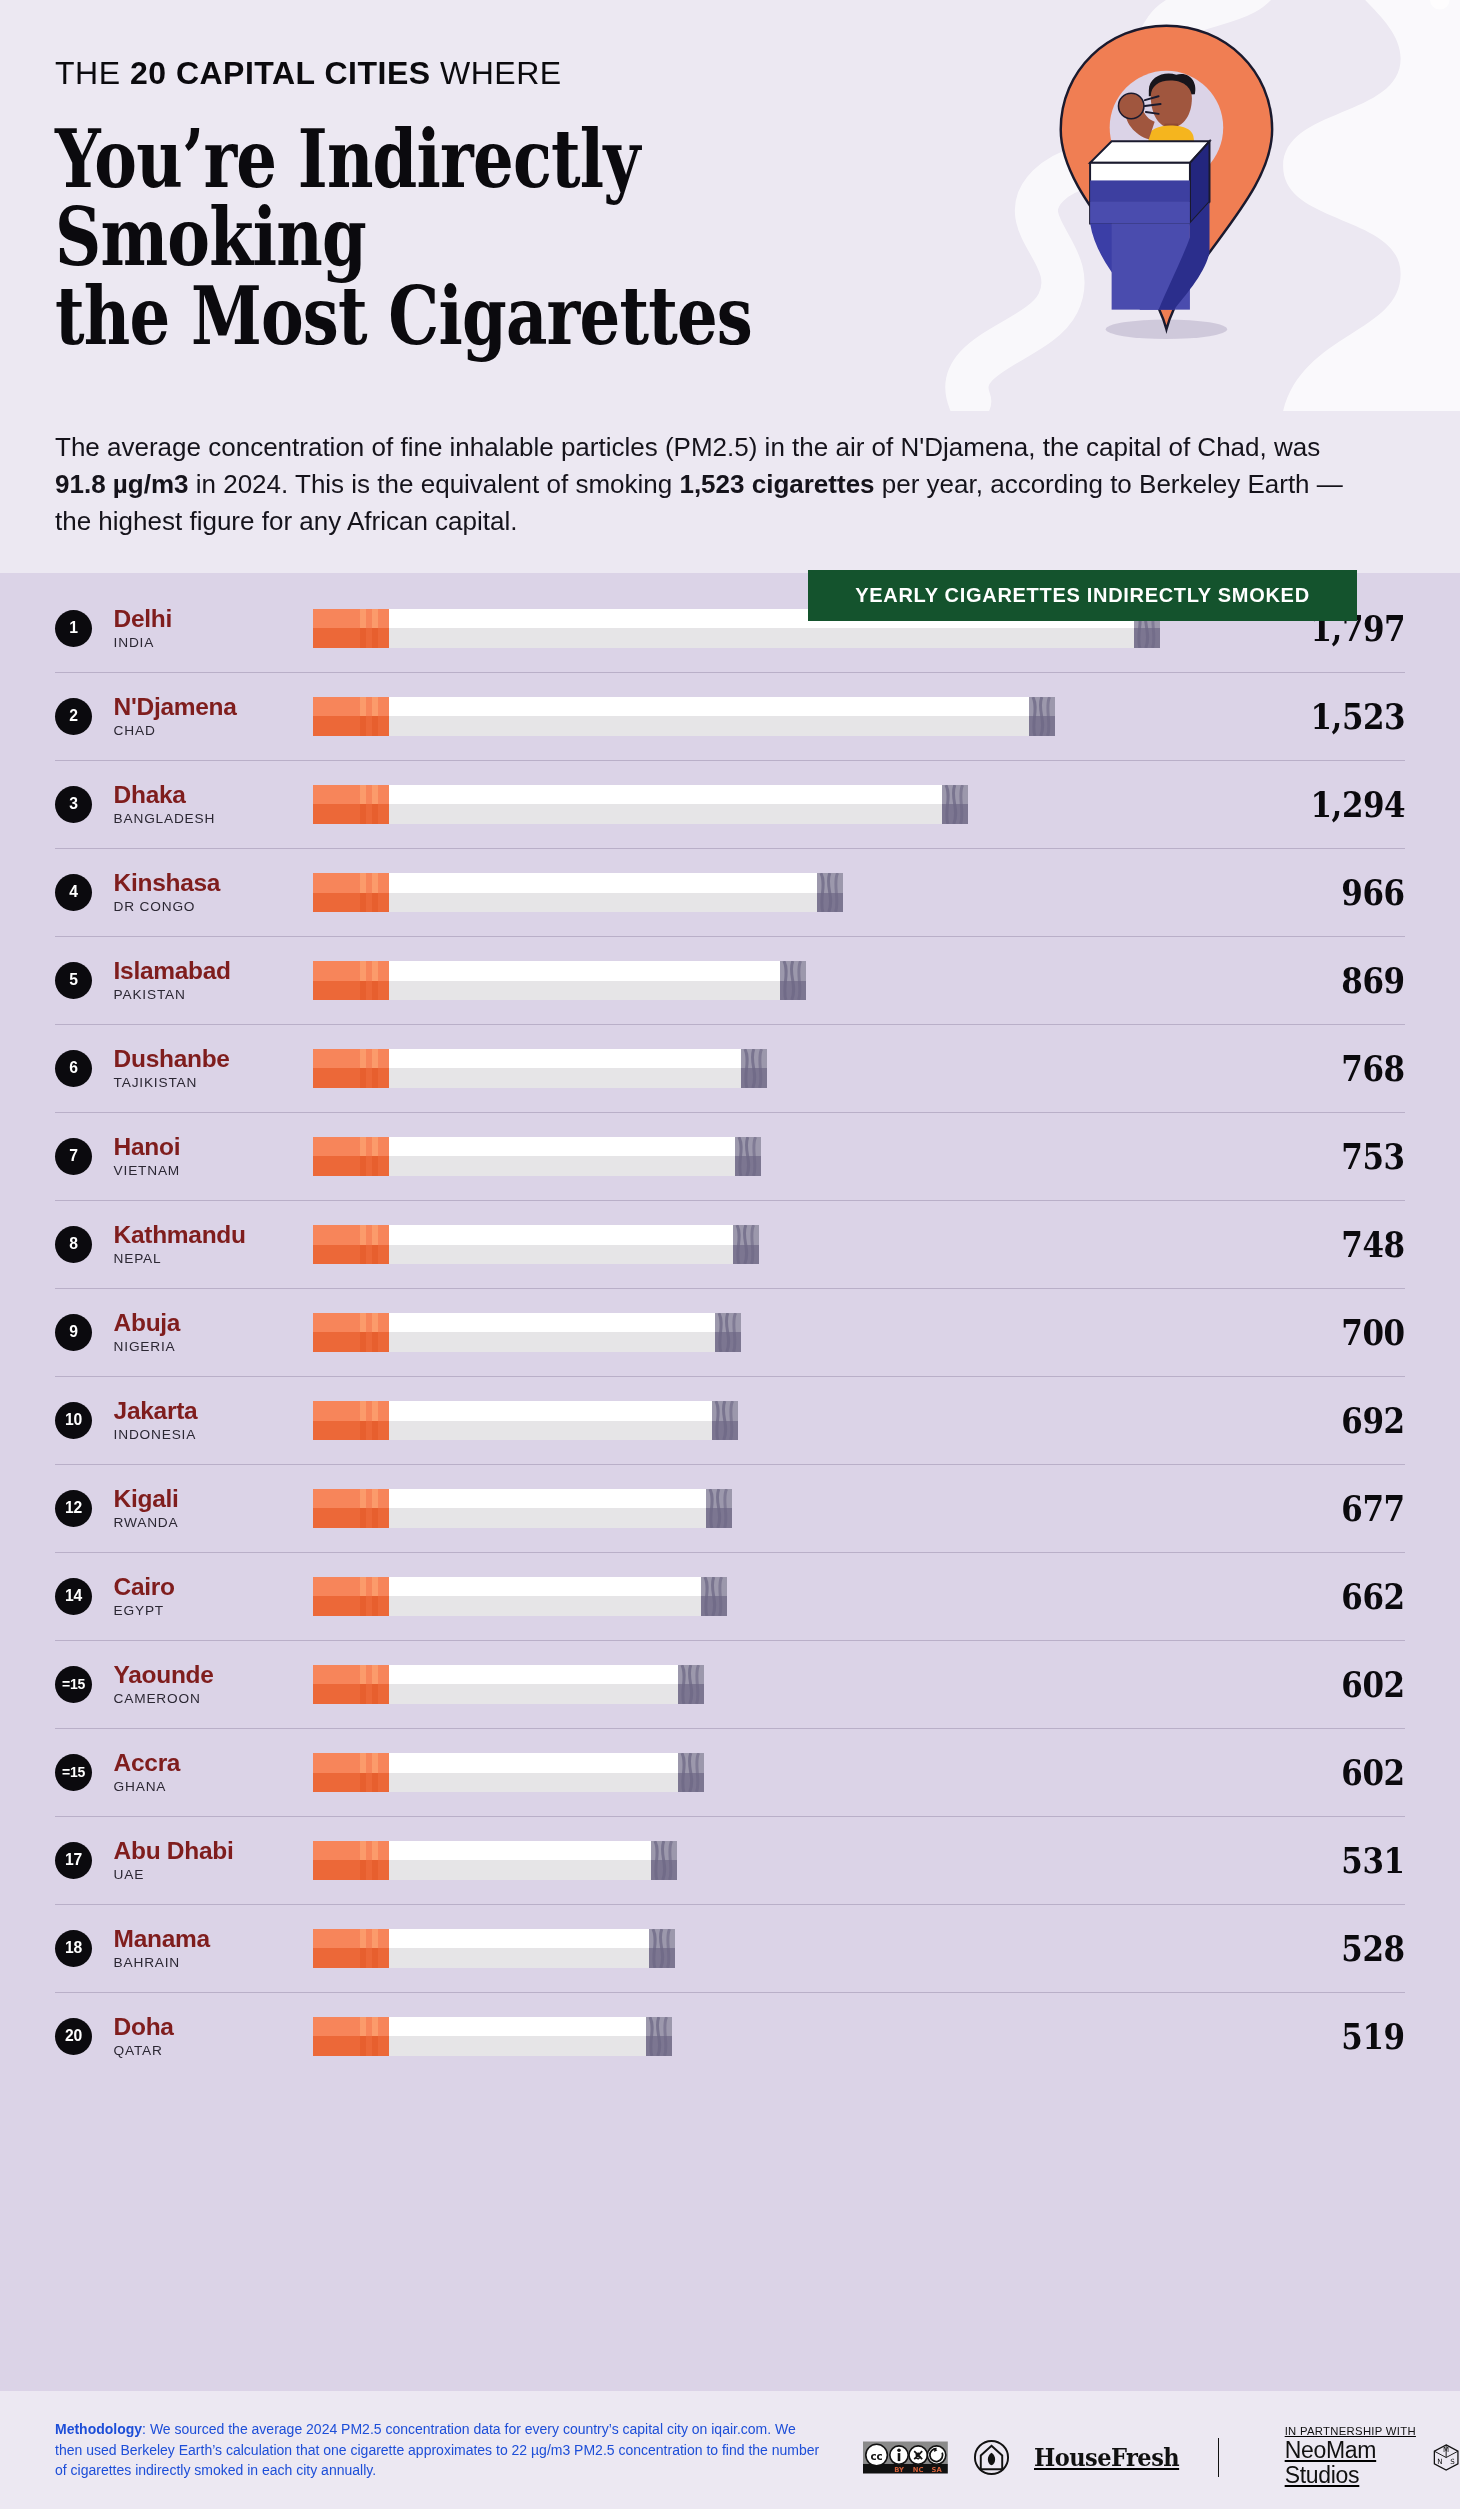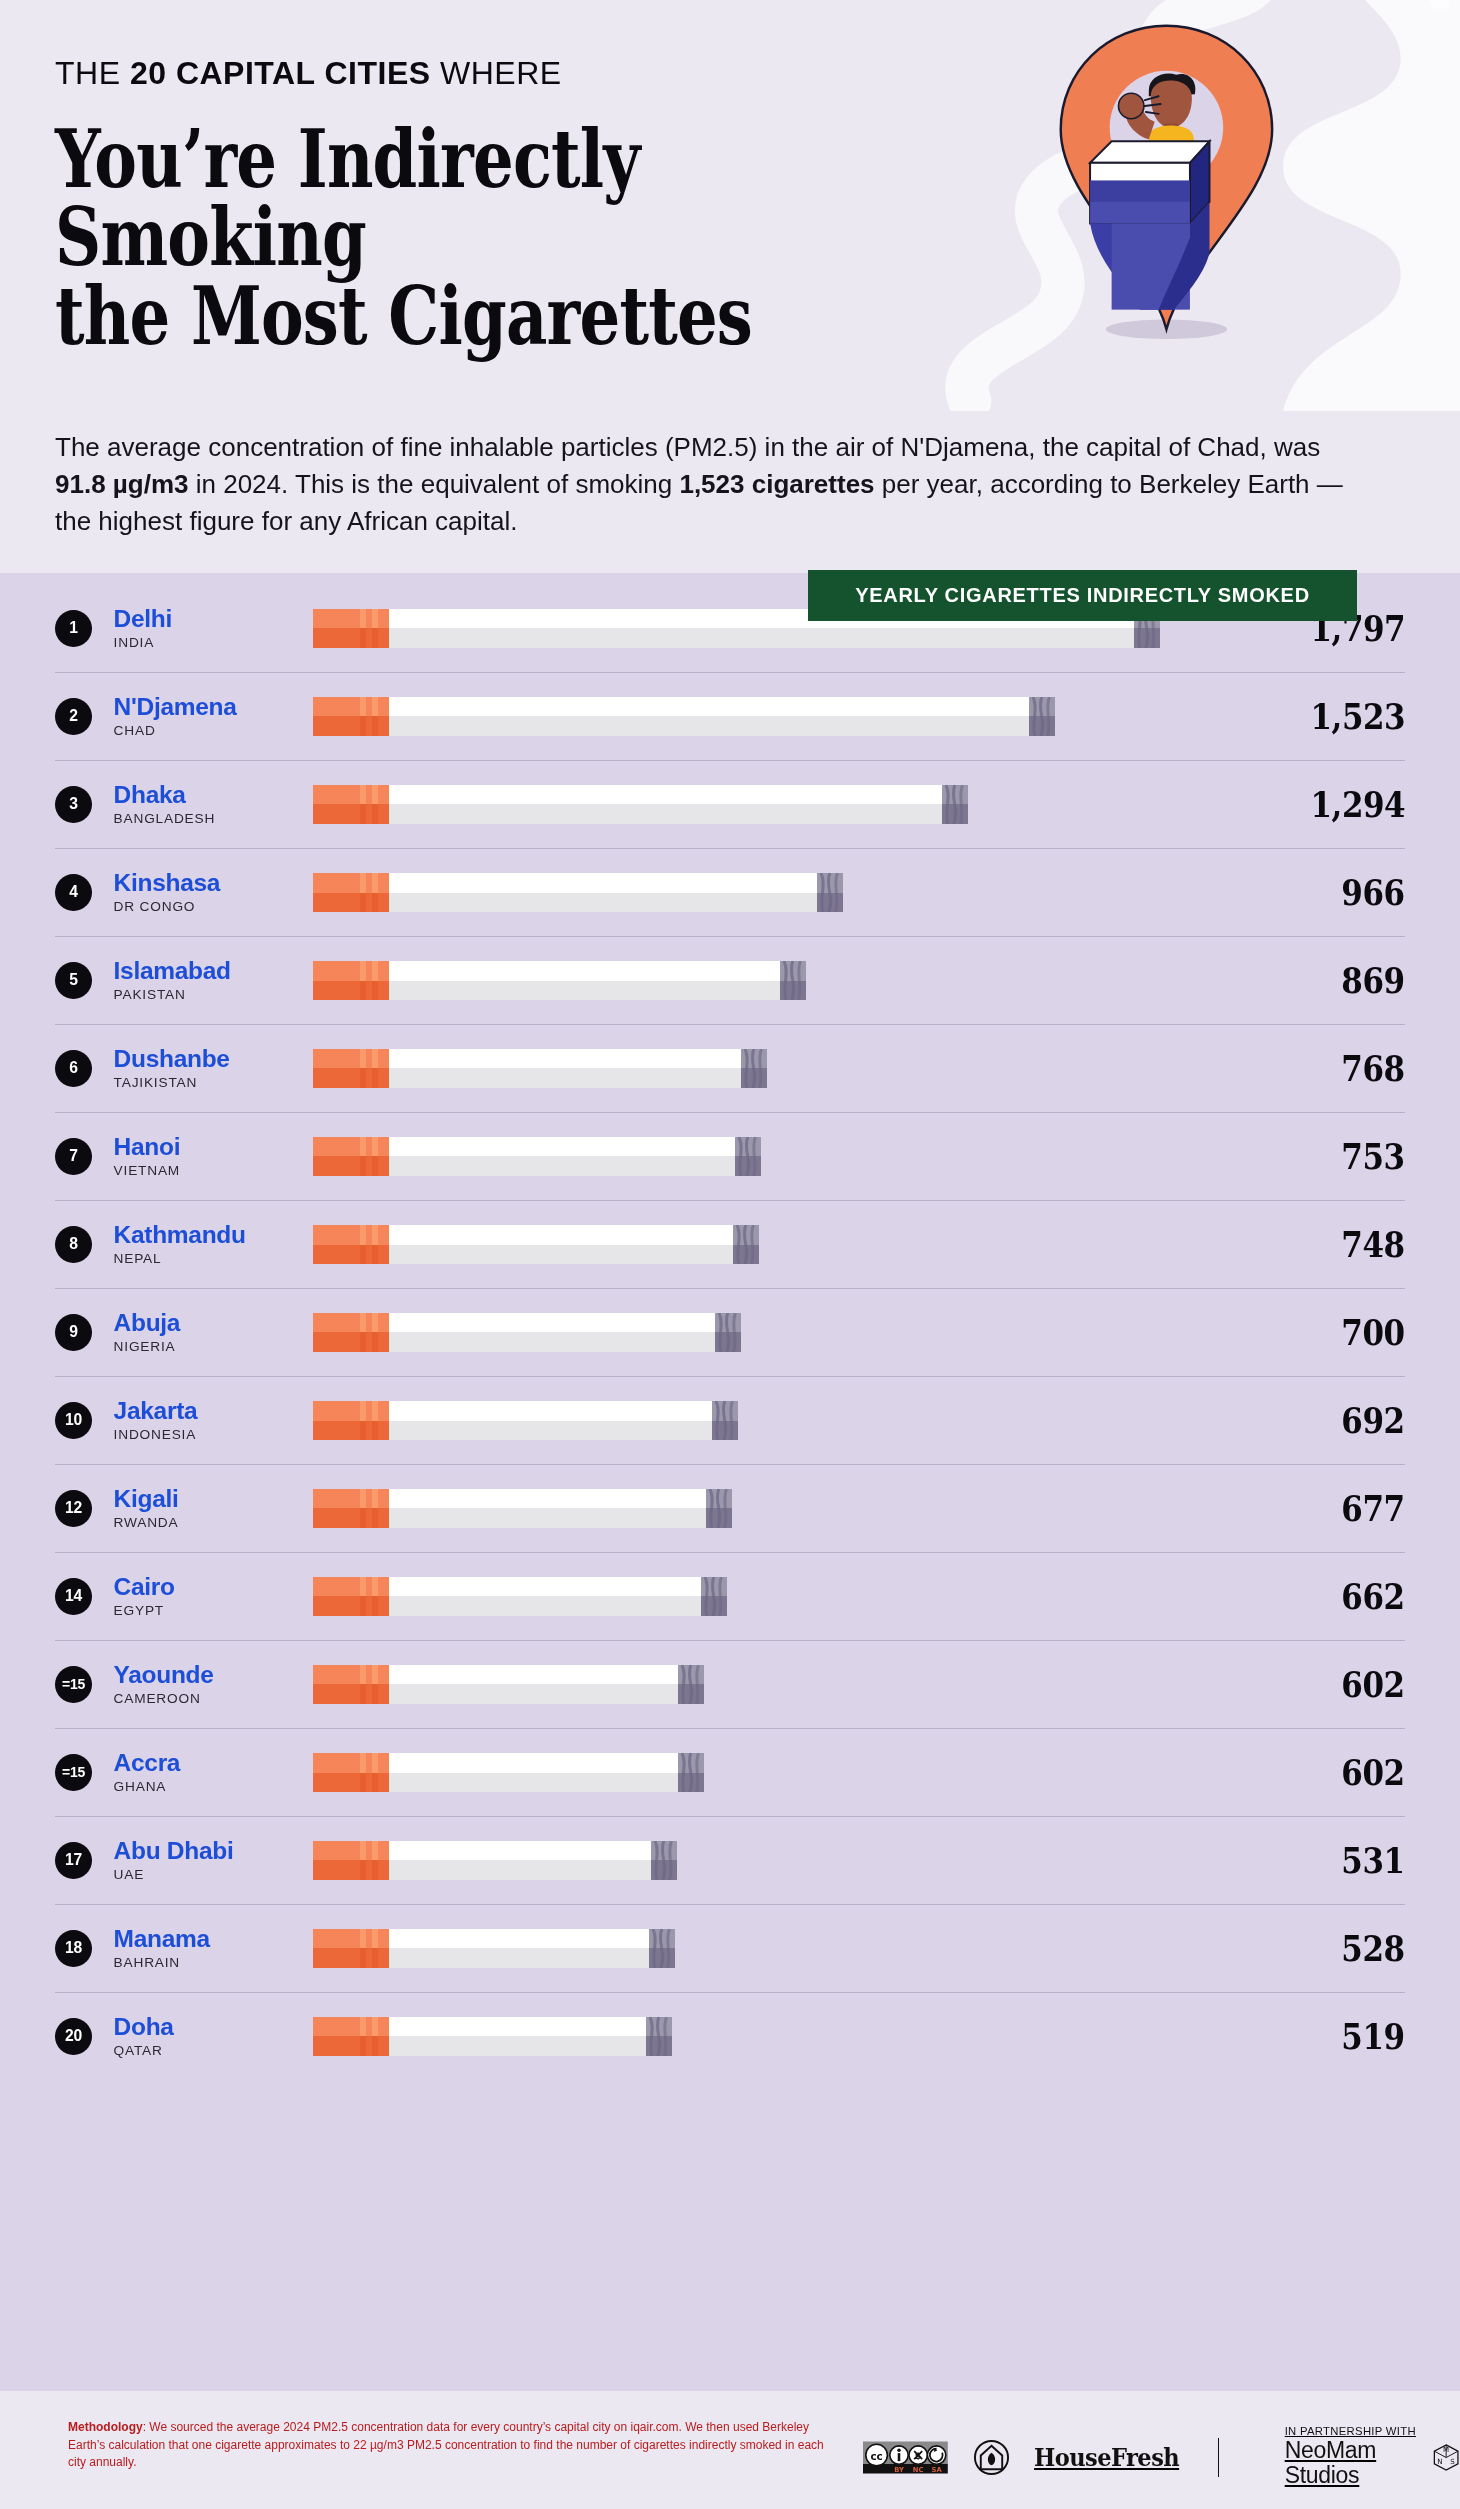--- a/index.html
+++ b/index.html
@@ -80,21 +80,21 @@
     width:37px;height:37px;border-radius:50%;
     background:#0B0A0E;color:#fff;
     display:flex;align-items:center;justify-content:center;
     font-size:15.7px;font-weight:700;
     flex:0 0 37px;
     letter-spacing:-0.3px;
   }
   .rank.wide{font-size:14px;}
 
   .names{margin-left:21.6px;width:196px;flex:0 0 196px;}
-  .city{font-size:24.5px;font-weight:700;color:#1d4ed8;line-height:1.07;letter-spacing:-0.3px;}
+  .city{font-size:24.5px;font-weight:700;color:#7f1d1d;line-height:1.07;letter-spacing:-0.3px;}
   .country{font-size:13.7px;color:#2B2733;letter-spacing:0.8px;margin-top:2.9px;}
 
   
   .cigwrap{position:relative;height:39px;display:flex;align-items:center;margin-left:3.9px;}
   .cig{height:39px;display:flex;align-items:stretch;}
   .filter{
     position:relative;width:76px;
     background:linear-gradient(to bottom,#F7855A 0 50%,#EC6838 50% 100%);
     flex:0 0 76px;
   }
@@ -120,22 +120,22 @@
     transform:scaleX(.86);transform-origin:right center;
     letter-spacing:-0.5px;
   }
 
   
   .footer{
     position:absolute;left:0;top:2392px;width:1460px;height:118px;
     background:#ECE8F2;
   }
   .method{
-    position:absolute;left:68px;top:27.4px;width:765px;
-    font-size:12px;line-height:1.45;color:#b91c1c;
+    position:absolute;left:55px;top:27.4px;width:765px;
+    font-size:14px;line-height:1.45;color:#1d4ed8;
   }
   .method b{font-weight:700;}
   .logos{position:absolute;left:863px;top:33px;display:flex;align-items:center;gap:25.5px;text-decoration:underline;}
   .cc{width:104px;height:39px;}
   .hf{display:flex;align-items:center;gap:24px;}
   .hf-text{font-family:"DejaVu Serif",serif;font-weight:700;font-size:24.5px;color:#111;letter-spacing:-0.6px;transform:scaleX(.92);transform-origin:left center;}
   .divider{width:2px;height:39px;background:#111;}
   .partner{display:flex;align-items:center;gap:7.8px;margin-left:40px;}
   .partner-lines{line-height:1.12;}
   .partner-small{font-size:11.3px;color:#111;letter-spacing:0.3px;}

